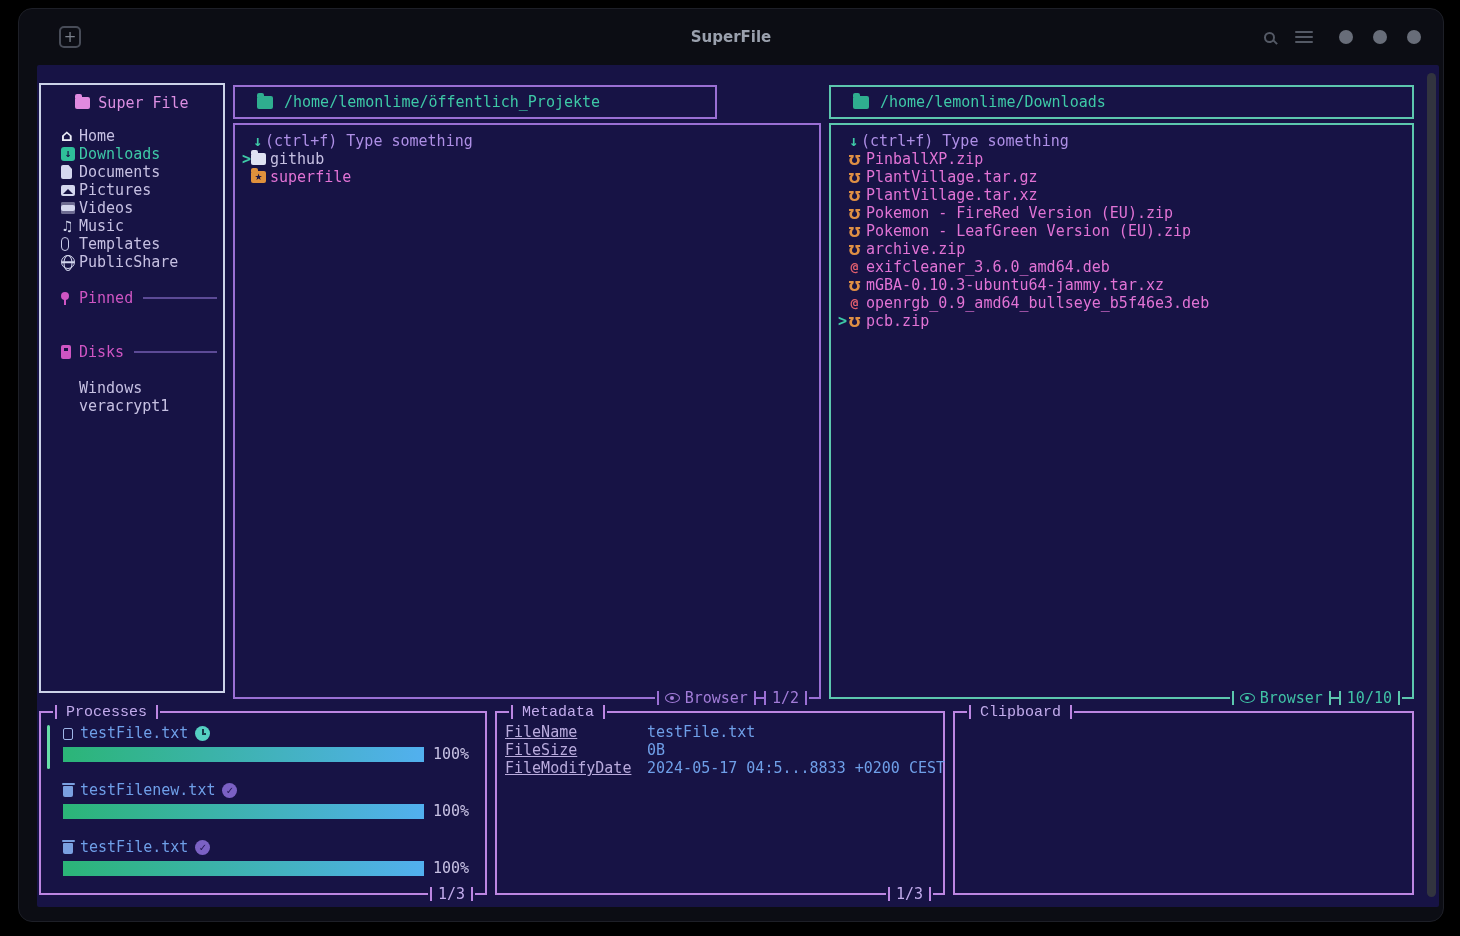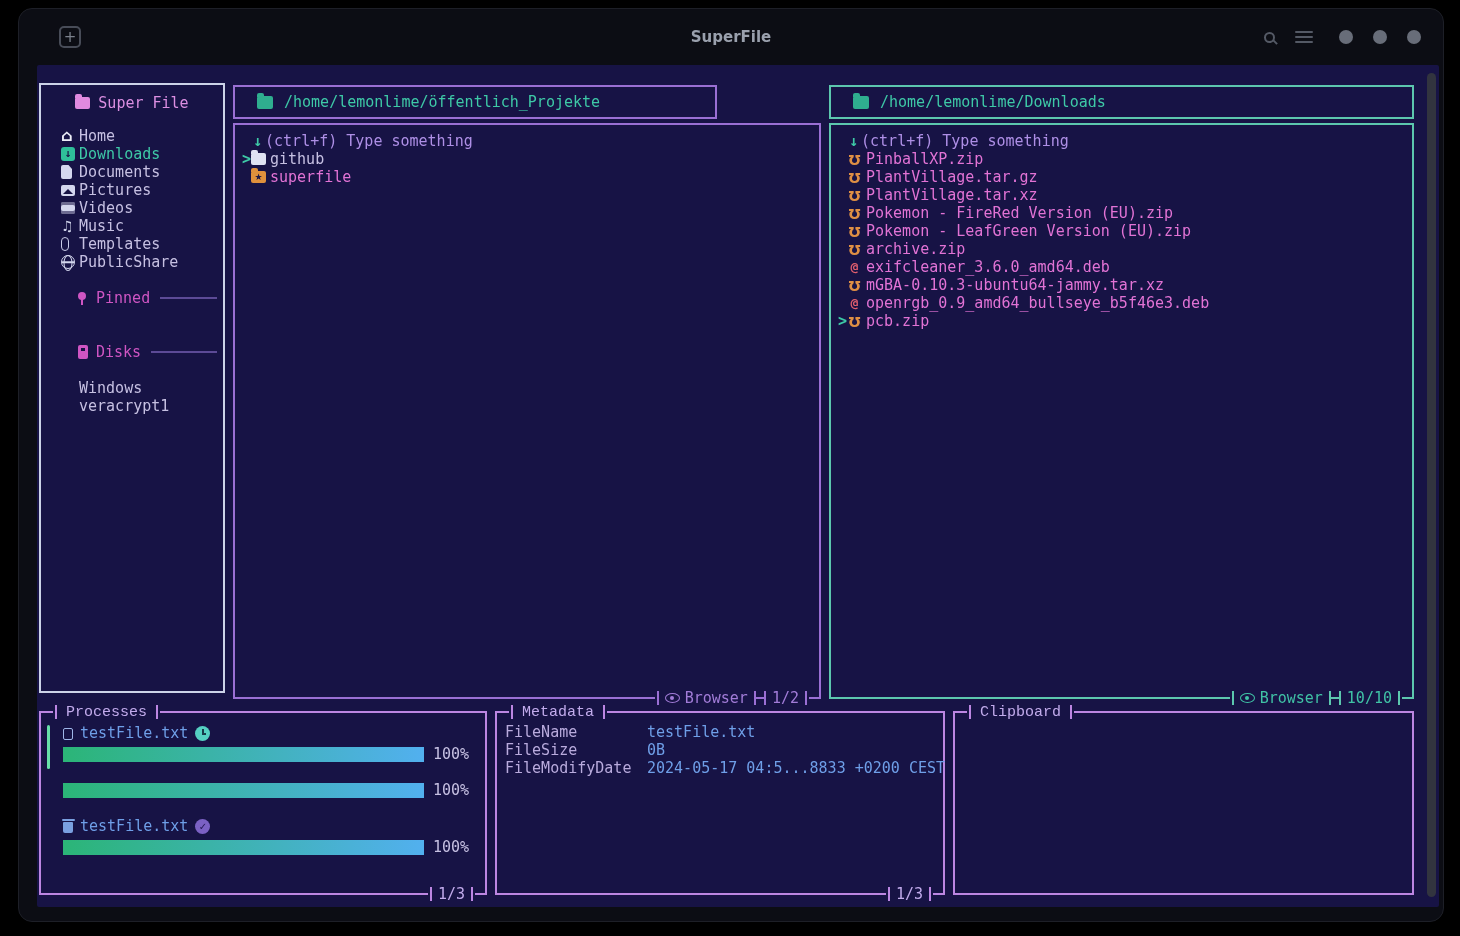--- a/index.html
+++ b/index.html
@@ -60,21 +60,21 @@
     transform:translate(-50%,-50%); border-radius:50%; background:currentColor; }
 
   
   .side-title { display:flex; align-items:center; justify-content:center; gap:4px;
     margin-top:8px; height:20px; color:#dc8fe2; }
   .side-list { margin-top:14px; }
   .srow { display:flex; align-items:center; height:18px; padding-left:20px; color:#c6c0e2; cursor:default; }
   .srow.active { color:#3ec9a7; }
   .icon-slot { width:18px; height:16px; position:relative; flex:none; display:flex;
     align-items:center; }
-  .sec-head { display:flex; align-items:center; height:18px; padding-left:37px;
+  .sec-head { display:flex; align-items:center; height:18px; padding-left:20px;
     padding-right:6px; color:#cf55c3; }
   .sec-head .rule { flex:1; height:2px; background:#5c4a96; margin-left:10px; }
   .mt-pinned { margin-top:18px; } .mt-disks { margin-top:36px; } .mt-disklist { margin-top:18px; }
   .disk-row { height:18px; padding-left:38px; color:#c6c0e2; display:flex; align-items:center; }
 
   
   .ic { position:relative; display:inline-block; flex:none; }
   .i-home::after { content:"⌂"; font-family:"DejaVu Sans",sans-serif; color:#eceef8;
     font-size:16px; font-weight:bold; line-height:14px; }
   .i-download { width:14px; height:14px; background:#2fbf9a; border-radius:3px;
@@ -157,21 +157,21 @@
     text-align:center; line-height:15px; font-family:"DejaVu Sans",sans-serif; }
   .badge.check::after { content:"✓"; }
   .prow { display:flex; align-items:center; margin-top:3px; }
   .pbar { flex:1; height:15px; background:linear-gradient(90deg,#2bb577,#52b0ef);
     margin-right:9px; }
   .ppc { width:44px; color:#c6c0e2; }
 
   
   .meta-list { padding:10px 6px 0 8px; }
   .mrow { display:flex; height:18px; align-items:center; white-space:nowrap; }
-  .mlabel { width:142px; color:#b9abdd; flex:none; }
+  .mlabel { width:142px; color:#b9abdd; flex:none;text-decoration:underline; }
   .mvalue { color:#6f9fe8; }
 </style>
 </head>
 <body>
 
 <div class="window">
 
   <div class="titlebar">
     <div class="tb-plus">+</div>
     <div class="tb-title">SuperFile</div>
@@ -425,20 +425,25 @@
               <span class="badge clock"></span>
             </div>
             <div class="prow">
               <span class="pbar"></span>
               <span class="ppc">100%</span>
             </div>
           </div>
 
           <div class="pitem">
 
+            <div class="pname">
+              <span class="ic i-trash"></span>
+              <span>testFilenew.txt</span>
+              <span class="badge check"></span>
+            </div>
             <div class="prow">
               <span class="pbar"></span>
               <span class="ppc">100%</span>
             </div>
           </div>
 
           <div class="pitem">
 
             <div class="pname">
               <span class="ic i-trash"></span>

